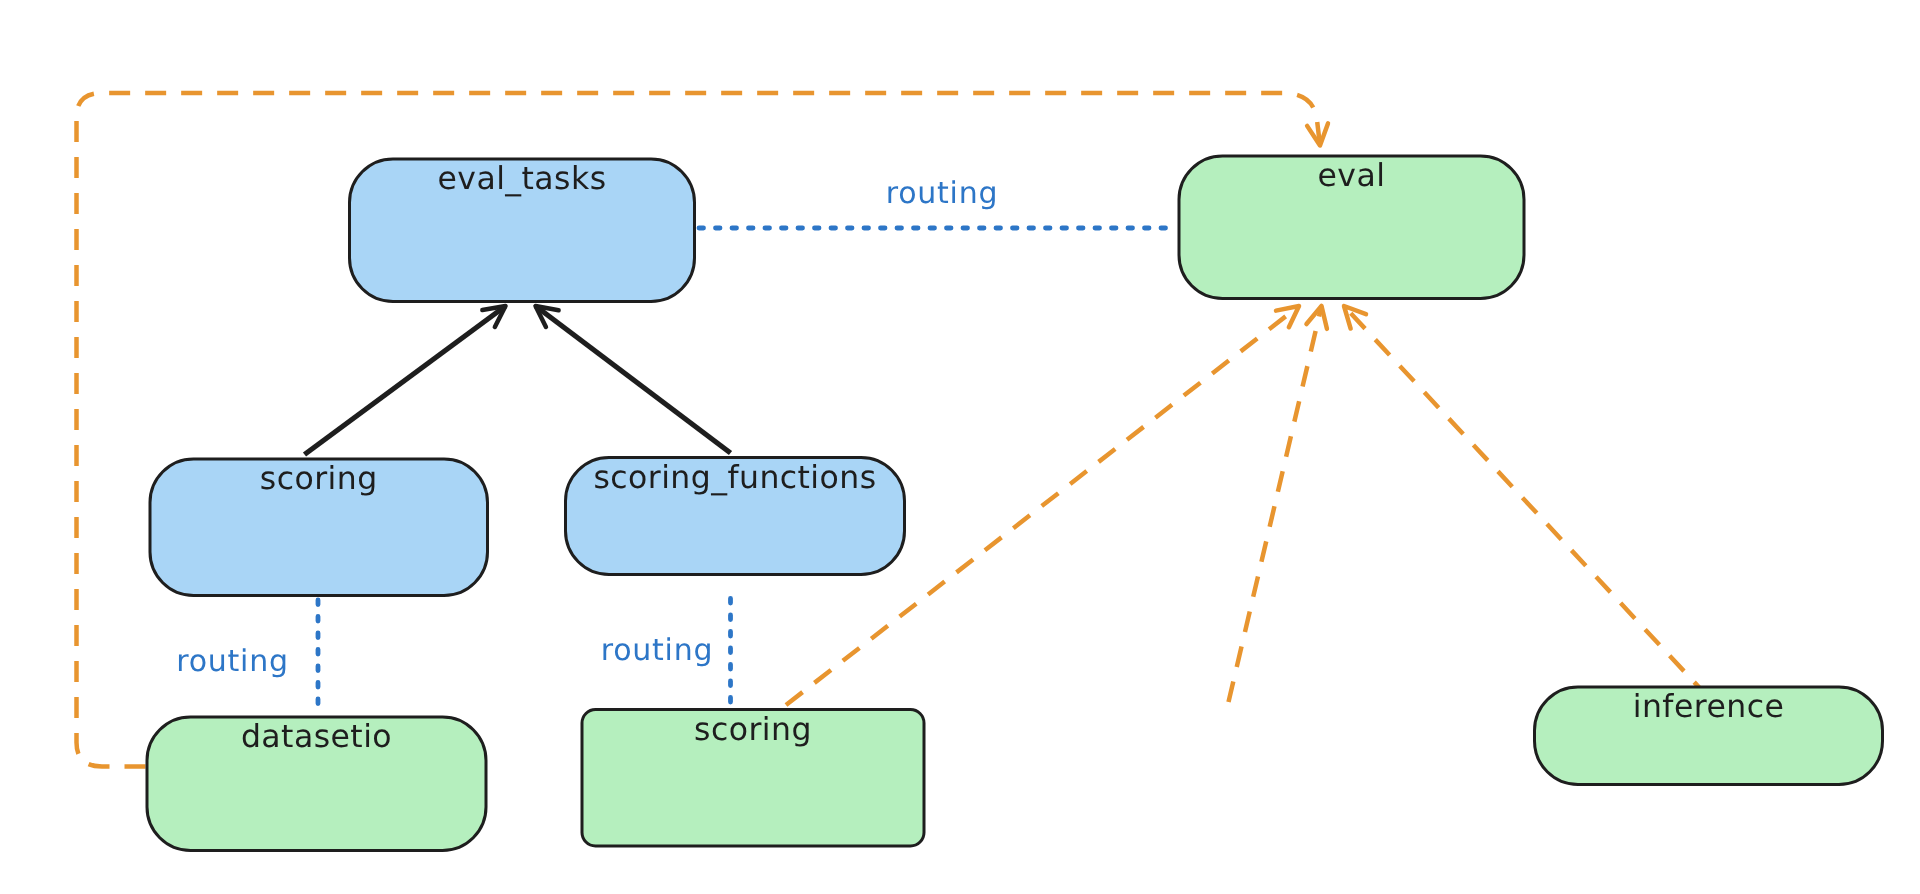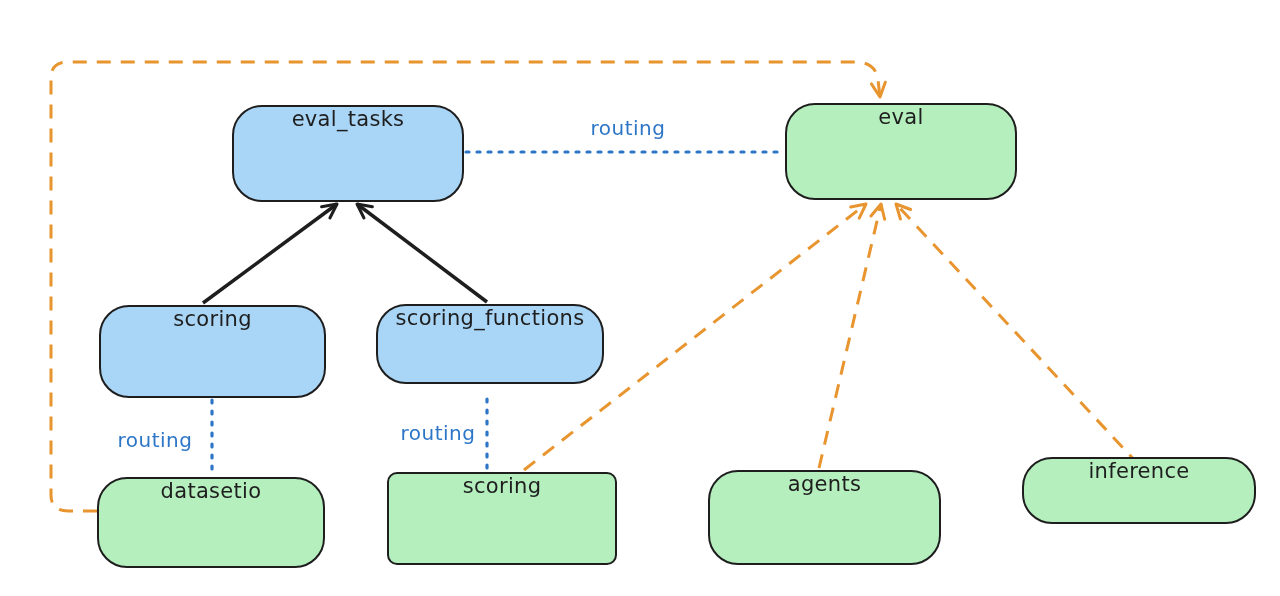--- a/index.html
+++ b/index.html
@@ -91,23 +91,20 @@
   </div>
 
   <div class="node green" style="left:97px; top:477px; width:228px; height:91px;">
     <span>datasetio</span>
   </div>
 
   <div class="node green" style="left:387px; top:472px; width:230px; height:93px;border-radius:10px;">
     <span>scoring</span>
   </div>
 
-  <div class="node green" style="left:708px; top:470px; width:233px; height:95px;">
-    <span>agents</span>
-  </div>
 
   <div class="node green" style="left:1022px; top:457px; width:234px; height:67px;">
     <span>inference</span>
   </div>
 
   <div class="edge-label" style="left:565px; top:116px; width:126px;">routing</div>
 
   <div class="edge-label" style="left:105px; top:428px; width:100px;">routing</div>
 
   <div class="edge-label" style="left:388px; top:421px; width:100px;">routing</div>

